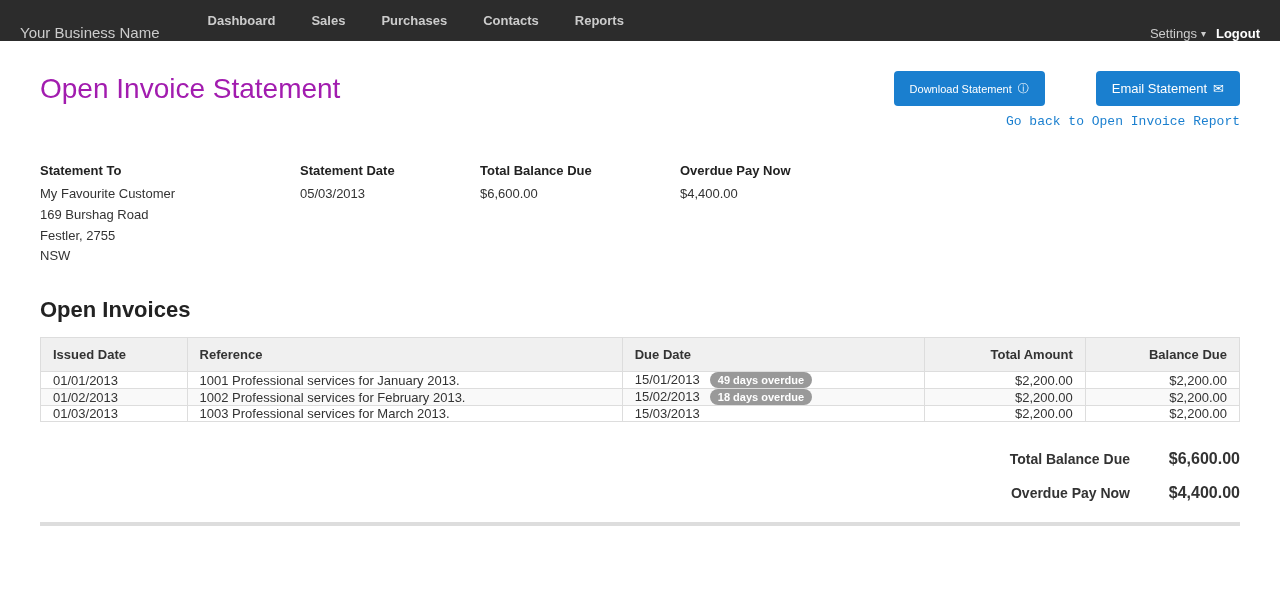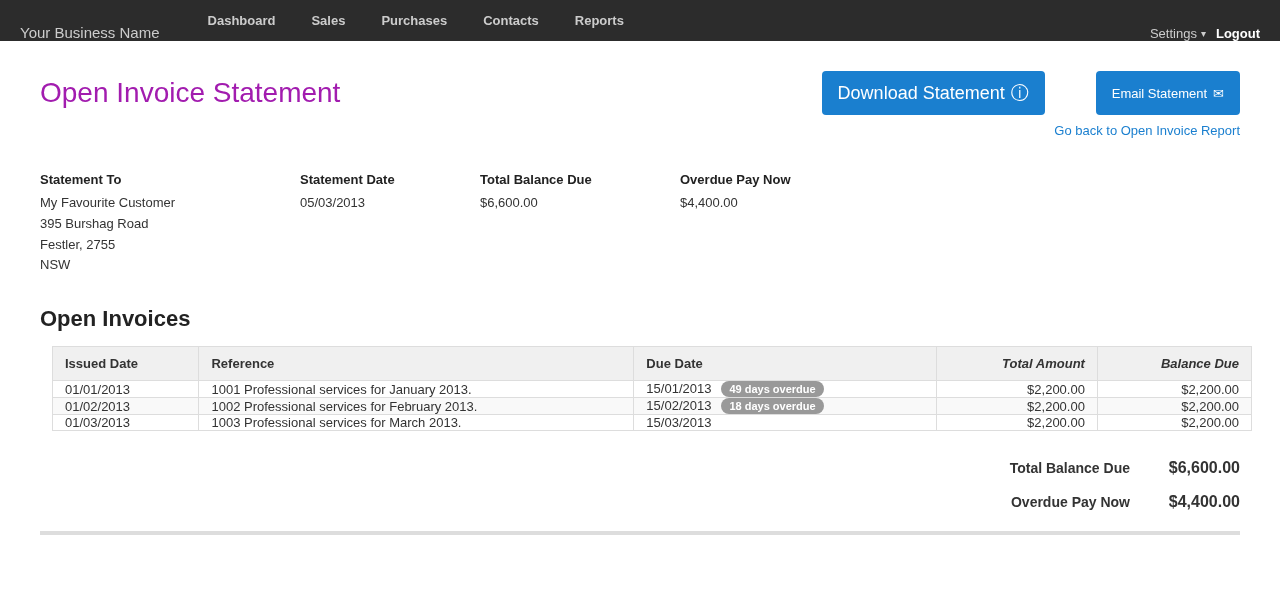--- a/index.html
+++ b/index.html
@@ -82,21 +82,21 @@
     .header-buttons {
       display: flex;
       gap: 10px;
     }
     .btn-download {
       background: #1a7fcf;
       color: #fff;
       border: none;
       padding: 10px 16px;
       border-radius: 4px;
-      font-size: 18px;
+      font-size: 11px;
       cursor: pointer;
       display: flex;
       align-items: center;
       gap: 6px;
     }
     .btn-email {
       background: #1a7fcf;
       color: #fff;
       border: none;
       padding: 10px 16px;
@@ -104,20 +104,21 @@
       font-size: 13px;
       cursor: pointer;
       display: flex;
       align-items: center;
       gap: 6px;
       margin-left: 41px;
     }
     .back-link {
       text-align: right;
       margin-bottom: 24px;
+      font-family: Liberation Mono, monospace;
     }
     .back-link a {
       color: #1a7fcf;
       text-decoration: none;
       font-size: 13px;
     }
 
     
     .statement-info {
       display: grid;
@@ -145,32 +146,31 @@
       color: #222;
       margin-bottom: 14px;
     }
 
     
     .invoice-table {
       width: 100%;
       border-collapse: collapse;
       border: 1px solid #ddd;
       margin-bottom: 20px;
-      margin-left: 12px;
     }
     .invoice-table th {
       background: #f0f0f0;
       border: 1px solid #ddd;
       padding: 9px 12px;
       text-align: left;
       font-size: 13px;
       font-weight: bold;
       color: #333;
     }
-    .invoice-table th.right { text-align: right; font-style: italic; }
+    .invoice-table th.right { text-align: right; }
     .invoice-table td {
       border: 1px solid #ddd;
       padding: 0 12px;
       font-size: 13px;
       color: #333;
     }
     .invoice-table td.right { text-align: right; }
     .invoice-table tr:nth-child(odd) td { background: #fff; }
     .invoice-table tr:nth-child(even) td { background: #f9f9f9; }
 
@@ -252,21 +252,21 @@
   </div>
 
   <div class="back-link">
     <a href="#">Go back to Open Invoice Report</a>
   </div>
 
   <div class="statement-info">
     <div class="info-col">
       <div class="info-label">Statement To</div>
       <div class="info-value">My Favourite Customer</div>
-      <div class="info-value">395 Burshag Road</div>
+      <div class="info-value">169 Burshag Road</div>
       <div class="info-value">Festler,  2755</div>
       <div class="info-value">NSW</div>
     </div>
     <div class="info-col">
       <div class="info-label">Statement Date</div>
       <div class="info-value">05/03/2013</div>
     </div>
     <div class="info-col">
       <div class="info-label">Total Balance Due</div>
       <div class="info-value">$6,600.00</div>

